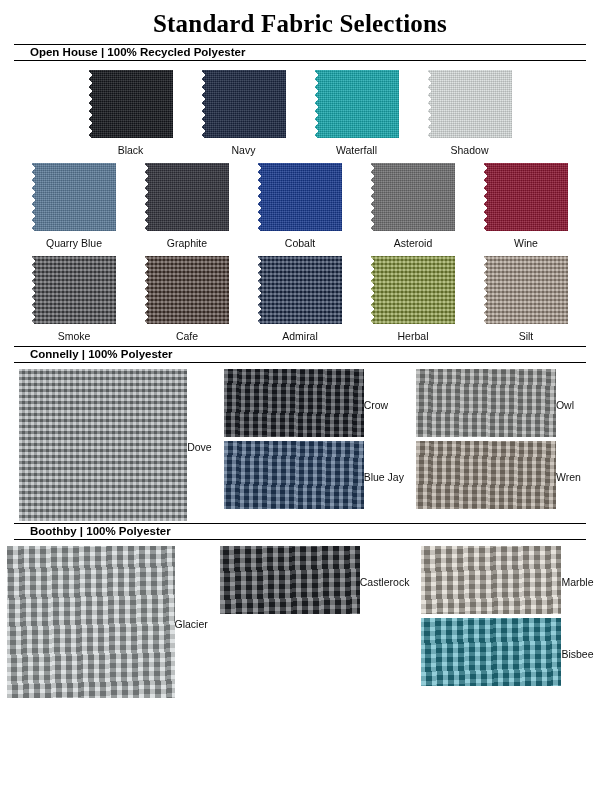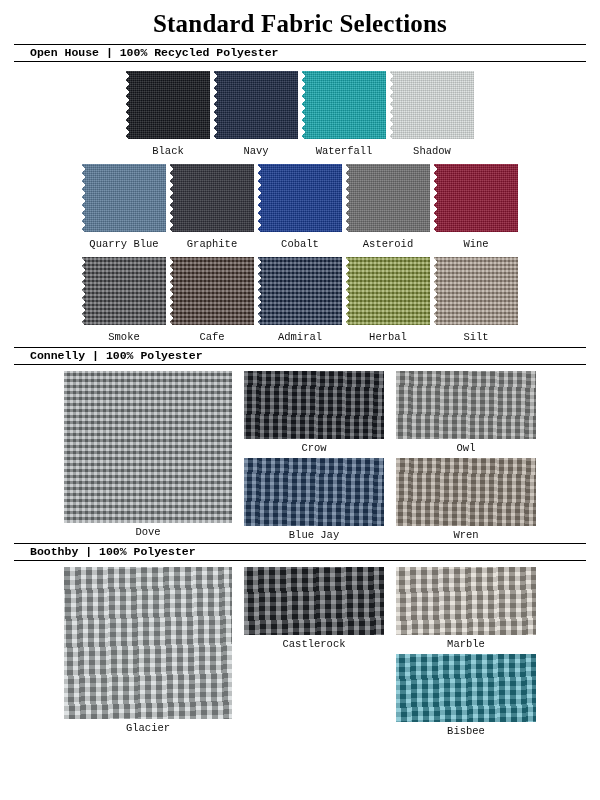--- a/index.html
+++ b/index.html
@@ -25,34 +25,33 @@
   .page-title {
     text-align: center;
     font-size: 25px;
     font-weight: bold;
     letter-spacing: 0.2px;
     margin: 10px 0 6px 0;
     font-family: "Liberation Serif", serif;
   }
   .section {
     margin-bottom: 2px;
-    font-family: Liberation Mono, monospace;
   }
   .section-header {
     font-size: 11.5px;
     font-weight: bold;
     padding: 1px 0 2px 16px;
     border-top: 1px solid #000;
     border-bottom: 1px solid #000;
     margin-bottom: 6px;
   }
   .swatch-row {
     display: flex;
     justify-content: center;
-    gap: 4px;
+    gap: 29px;
     margin-bottom: 4px;
   }
   .swatch-cell {
     display: flex;
     flex-direction: column;
     align-items: center;
   }
   .swatch {
     position: relative;
     background-repeat: repeat;
@@ -114,21 +113,21 @@
 
   
   .mixed-group {
     display: flex;
     justify-content: center;
     gap: 12px;
     align-items: flex-start;
   }
   .big-col {
     display: flex;
-    flex-direction: column;
+    flex-direction: row;
     align-items: center;
   }
   .sw-big {
     width: 168px;
     height: 152px;
   }
   .sw-med {
     width: 140px;
     height: 68px;
   }

